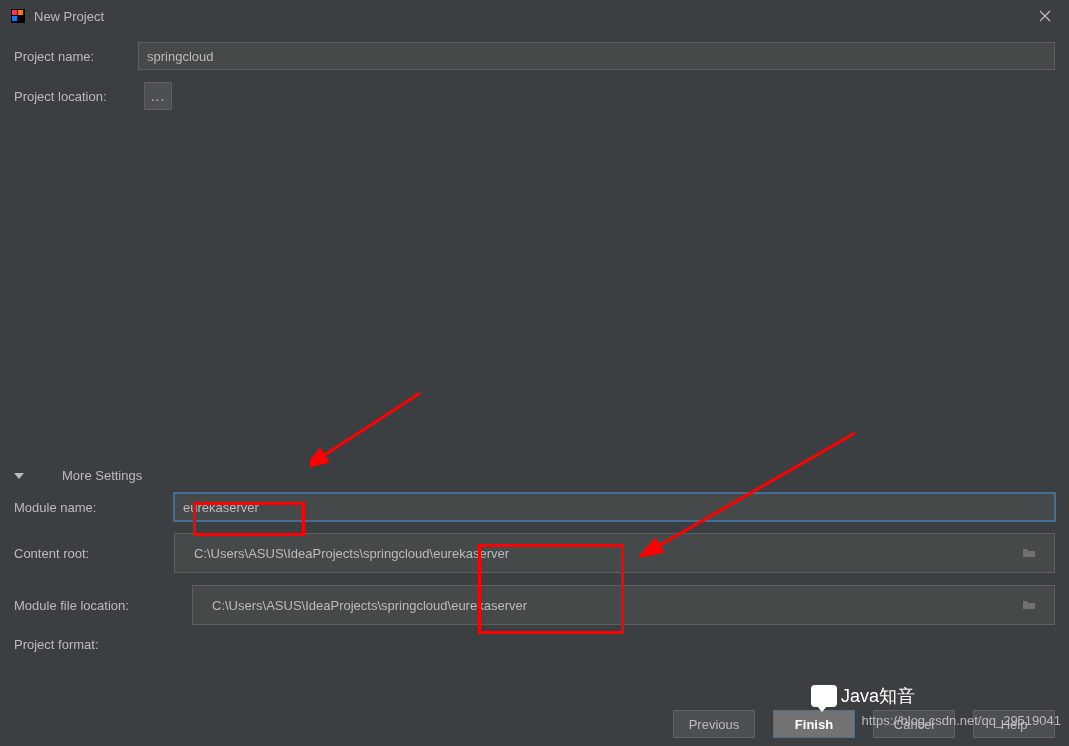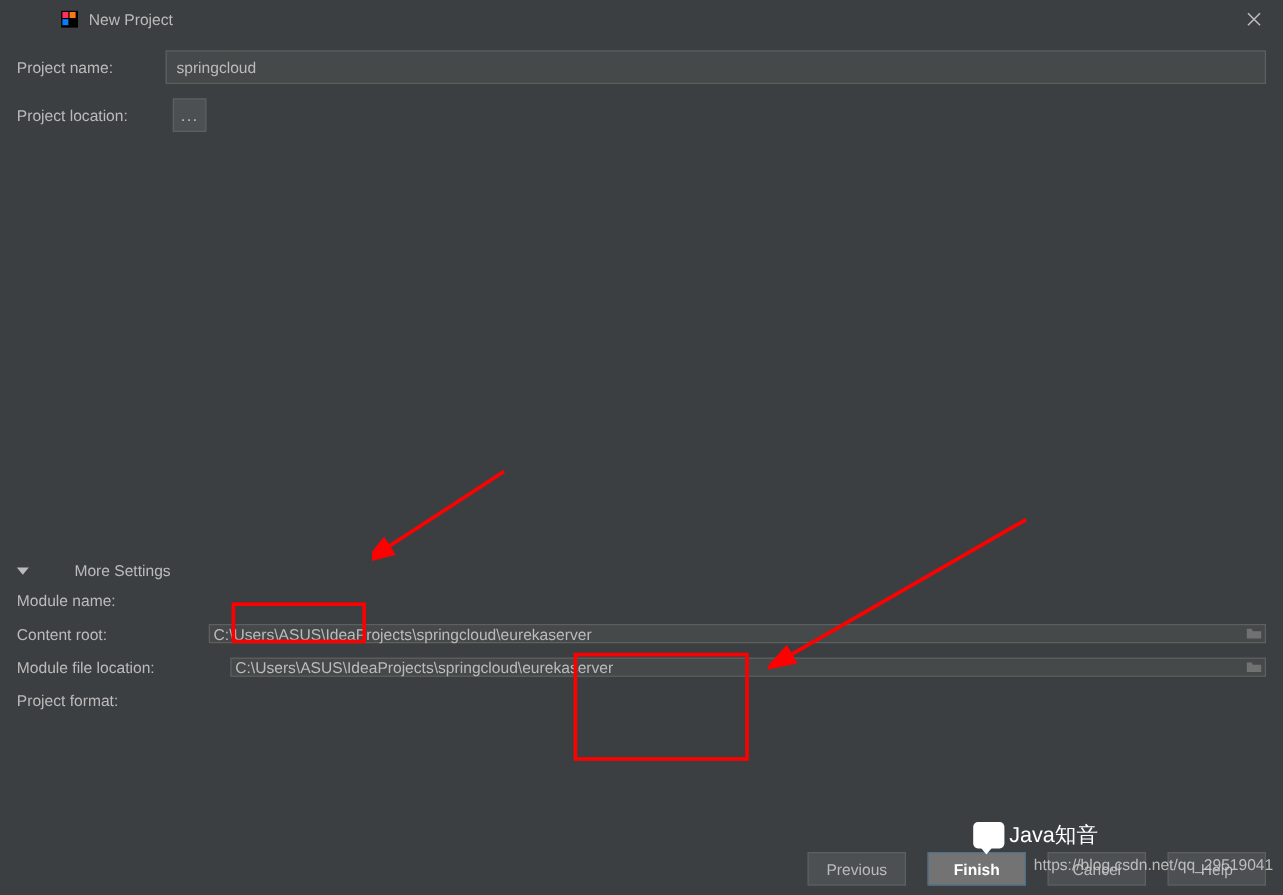--- a/index.html
+++ b/index.html
@@ -9,21 +9,20 @@
   font-family: "Segoe UI", Arial, sans-serif;
   font-size: 13px;
   color: #bbbbbb;
   overflow: hidden;
   position: relative;
 }
 .titlebar {
   display: flex; align-items: center;
   height: 32px; padding: 0 10px;
   background: #3c3f41;
-  margin-left: 40px;
 }
 .titlebar .app-icon {
   width: 16px; height: 16px; margin-right: 8px;
   display: inline-flex; align-items: center; justify-content: center;
 }
 .titlebar .title { color: #bbbbbb; font-size: 13px; }
 .titlebar .close {
   margin-left: auto; width: 28px; height: 28px;
   display: flex; align-items: center; justify-content: center;
   color: #bbbbbb; cursor: pointer;
@@ -43,21 +42,21 @@
   border-radius: 0;
 }
 .input.focused {
   border: 1px solid #466d94;
   box-shadow: 0 0 0 1px #466d94;
 }
 .input-wrap {
   flex: 1; display: flex; align-items: center;
   background: #45494a;
   border: 1px solid #5e6060;
-  height: 16px; padding: 0 1px;
+  height: 40px; padding: 0 17px;
 }
 .input-wrap .text { flex: 1; color: #bbbbbb; padding-left: 2px; }
 .input-wrap .folder-icon { width: 16px; height: 16px; opacity: 0.6; }
 .browse-btn {
   width: 28px; height: 28px;
   background: #4c5052;
   border: 1px solid #5e6060;
   margin-left: 6px;
   display: flex; align-items: center; justify-content: center;
   color: #bbbbbb; cursor: pointer;
@@ -175,20 +174,21 @@
 <div class="vspace"></div>
 
 <div class="more-settings">
   <span class="tri"></span>
   <span>More Settings</span>
 </div>
 
 <div class="settings-block">
   <div class="row row2">
     <div class="label">Module name:</div>
+    <input class="input focused" value="eurekaserver" style="">
   </div>
   <div class="row row2">
     <div class="label">Content root:</div>
     <div class="input-wrap">
       <span class="text">C:\Users\ASUS\IdeaProjects\springcloud\eurekaserver</span>
       <span class="folder-icon">
         <svg width="16" height="16" viewBox="0 0 16 16">
             <path d="M2 4h4l1 2h7v6H2z" fill="#8e8e8e"></path>
           </svg>
       </span>

